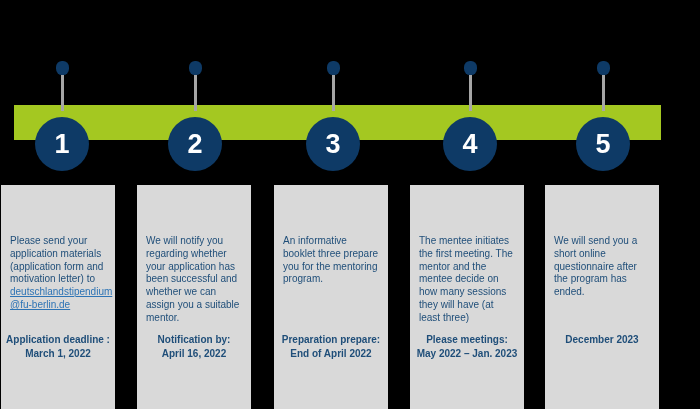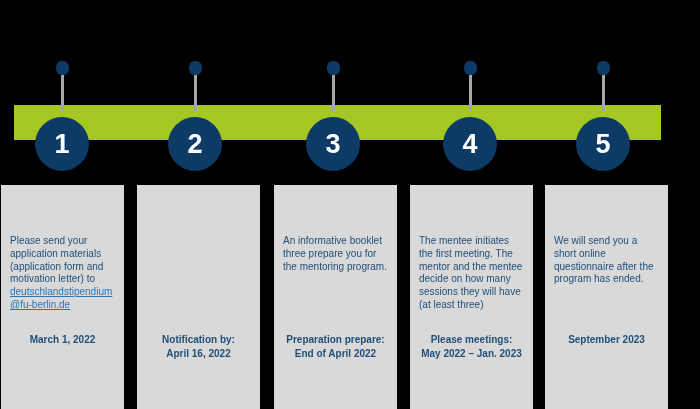--- a/index.html
+++ b/index.html
@@ -46,21 +46,21 @@
     border-radius:50%;
     background:var(--circle-navy,#0e3a66);
     color:#fff;
     display:flex;align-items:center;justify-content:center;
     font-size:27px;font-weight:600;
   }
   
   .card{
     position:absolute;
     top:185px;bottom:0;
-    width:123px;
+    width:114px;
     background:var(--card-gray,#d9d9d9);
     color:var(--text-navy,#1f4e79);
     z-index:1;
   }
   .card.c0{left:1px;}
   .card.c1{left:137px;}
   .card.c2{left:274px;}
   .card.c3{left:410px;}
   .card.c4{left:545px;}
   .card-body{
@@ -126,25 +126,29 @@
     </div>
   </div>
 
   <div class="card c0">
     <div class="card-body">
       <span>Please send your application materials (application form and motivation letter) to</span>
       <span class="email-link">deutschlandstipendium</span>
       <span class="email-link">@fu-berlin.de</span>
     </div>
     <div class="card-footer">
+      <div>Application deadline :</div>
       <div>March 1, 2022</div>
     </div>
   </div>
 
   <div class="card c1">
+    <div class="card-body">
+      <span>We will notify you regarding whether your application has been successful and whether we can assign you a suitable mentor.</span>
+    </div>
     <div class="card-footer">
       <div>Notification by:</div>
       <div>April 16, 2022</div>
     </div>
   </div>
 
   <div class="card c2">
     <div class="card-body">
       <span>An informative booklet three prepare you for the mentoring program.</span>
     </div>
@@ -162,17 +166,17 @@
       <div>Please meetings:</div>
       <div>May 2022 – Jan. 2023</div>
     </div>
   </div>
 
   <div class="card c4">
     <div class="card-body">
       <span>We will send you a short online questionnaire after the program has ended.</span>
     </div>
     <div class="card-footer">
-      <div>September 2023</div>
+      <div>December 2023</div>
     </div>
   </div>
 
 </div>
 
 </body></html>

